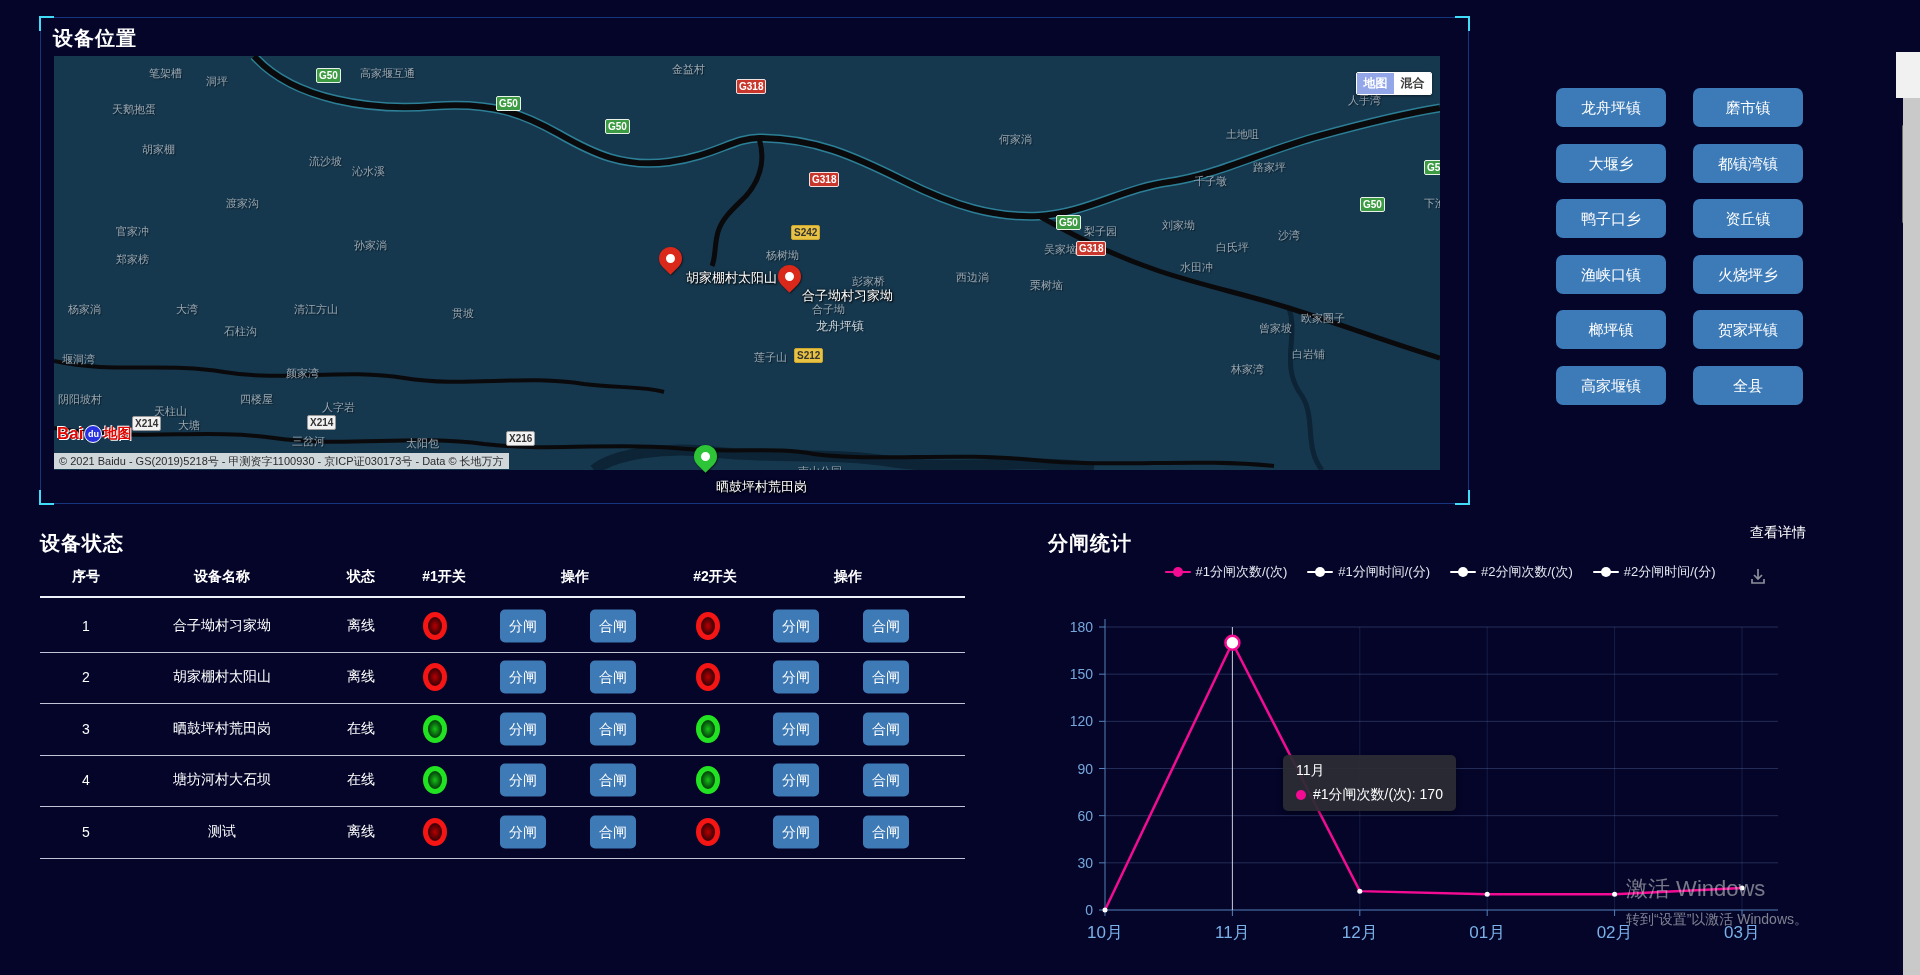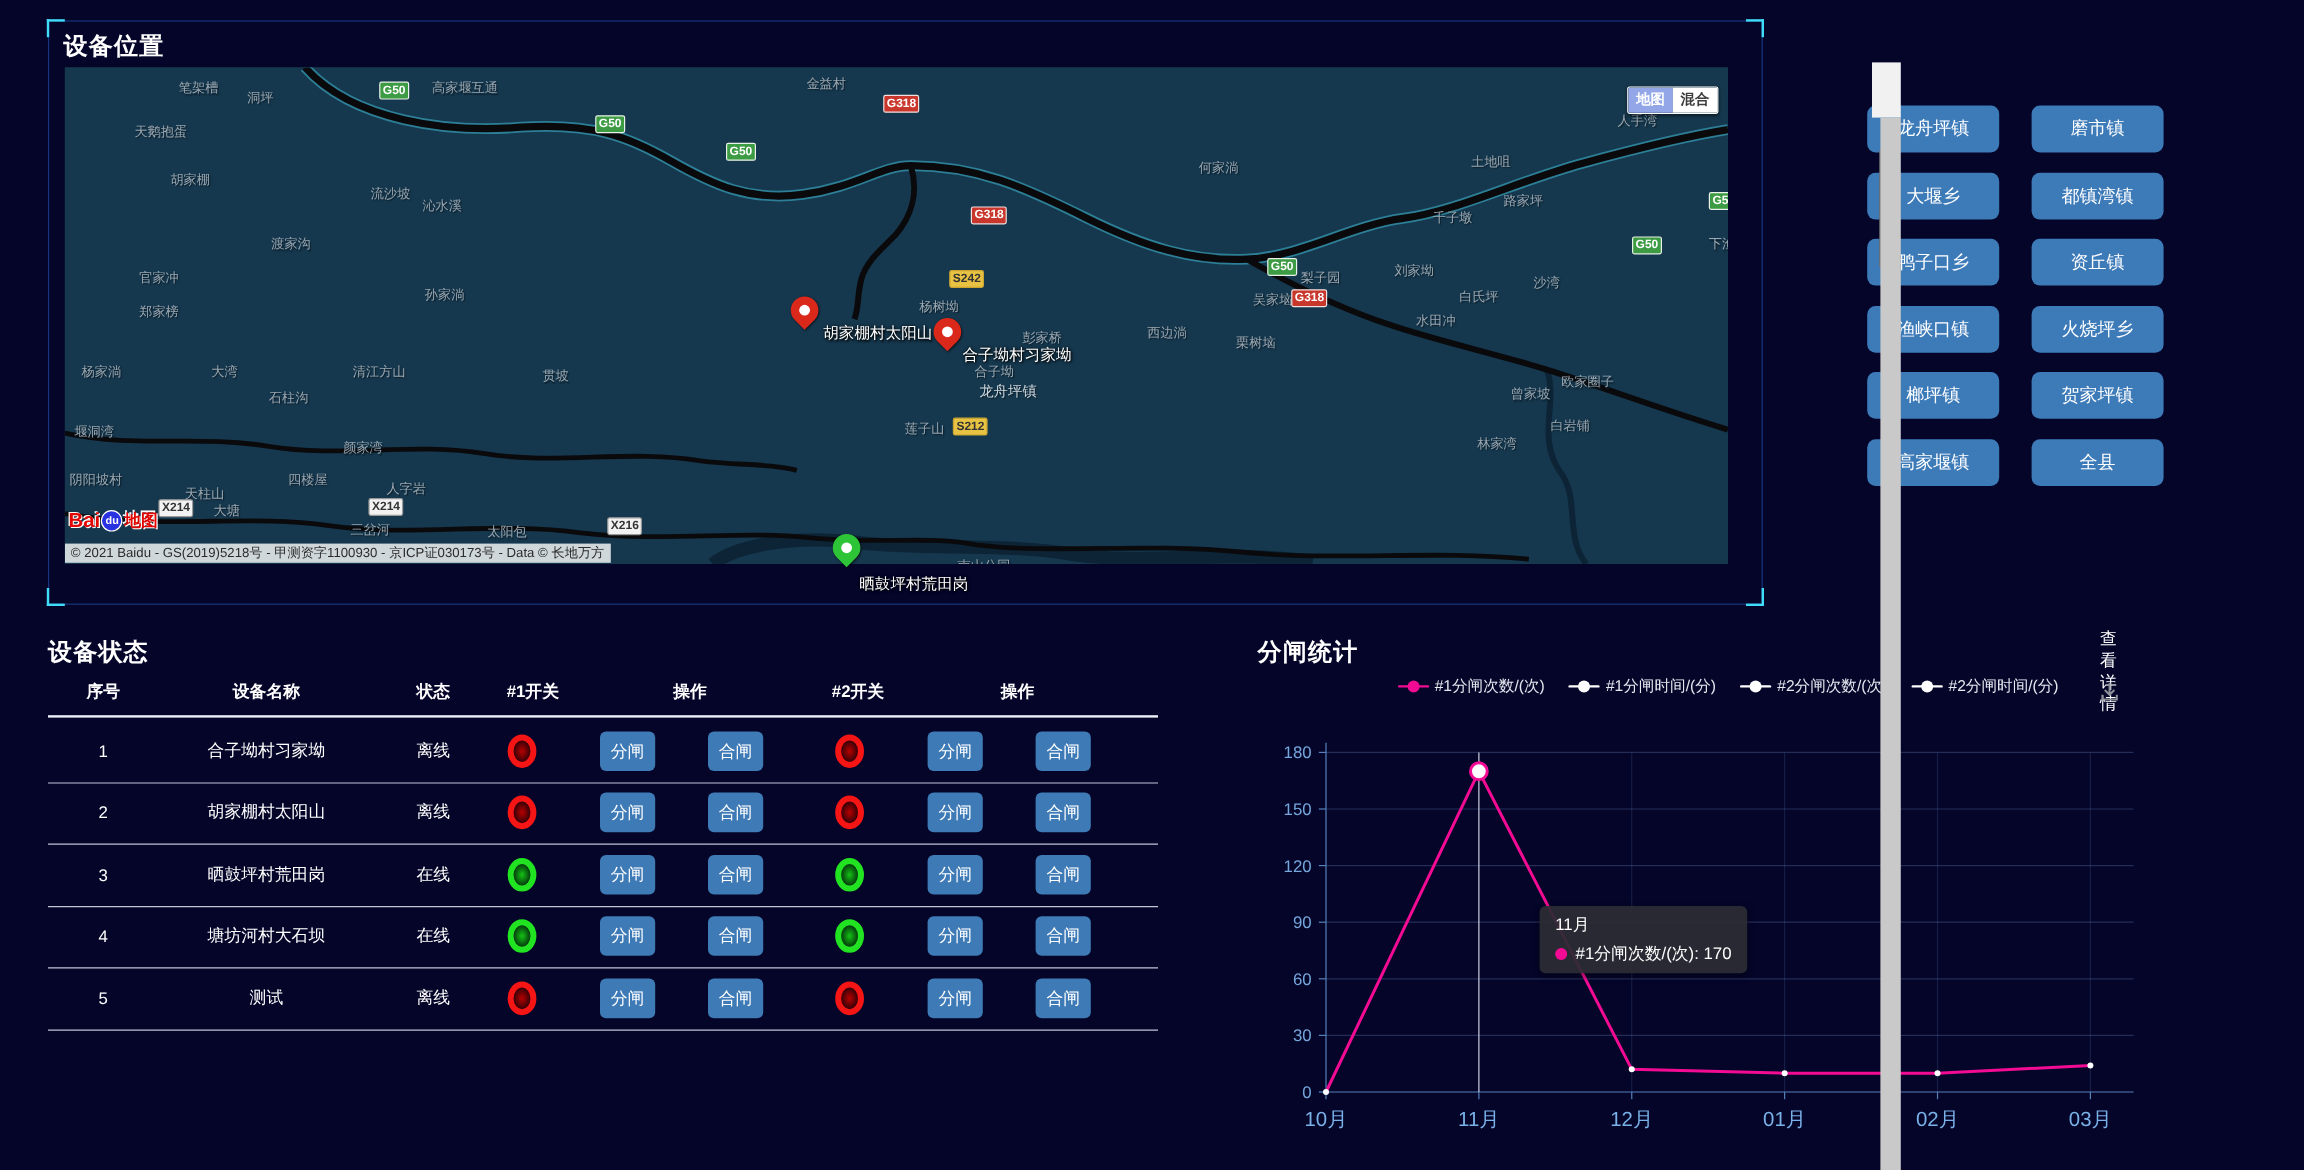--- a/index.html
+++ b/index.html
@@ -1,16 +1,16 @@
 <!DOCTYPE html>
 <html><head>
 <meta charset="utf-8">
 <style>
   html,body{margin:0;padding:0;background:#040529;overflow:hidden;}
-  #stage{position:relative;width:1584px;height:975px;background:#040529;
+  #stage{position:relative;width:1920px;height:975px;background:#040529;
          font-family:"Liberation Sans","DejaVu Sans",sans-serif;color:#fff;}
   .abs{position:absolute;}
   
   .panel{position:absolute;border:1px solid #15357e;}
   .corner{position:absolute;width:13px;height:13px;border:2px solid #41dcf8;z-index:5;}
   .corner.tl{left:-2px;top:-2px;border-right:none;border-bottom:none;}
   .corner.tr{right:-2px;top:-2px;border-left:none;border-bottom:none;}
   .corner.bl{left:-2px;bottom:-2px;border-right:none;border-top:none;}
   .corner.br{right:-2px;bottom:-2px;border-left:none;border-top:none;}
   .ptitle{position:absolute;left:12px;top:7px;font-size:20px;font-weight:700;letter-spacing:1px;}
@@ -365,20 +365,24 @@
       <circle cx="574.6" cy="294.27777777777777" r="2.5" fill="#fff"></circle>
       <circle cx="702" cy="287.9888888888889" r="2.5" fill="#fff"></circle>
     </svg>
   <div id="tooltip">
     <div class="t1">11月</div>
     <div class="t2">
         <span class="dot" id="tt-dot" style="background: rgb(243, 12, 147);"></span>
         <span>#1分闸次数/(次): 170</span>
       </div>
   </div>
+  <div id="watermark">
+    <div class="w1">激活 Windows</div>
+    <div class="w2">转到“设置”以激活 Windows。</div>
+  </div>
 
   <div id="sb-top"></div>
   <div id="sb-track"></div>
   <div id="sb-thumb">
       <div class="a"></div>
       <div class="b"></div>
     </div>
 
 </div>
 

